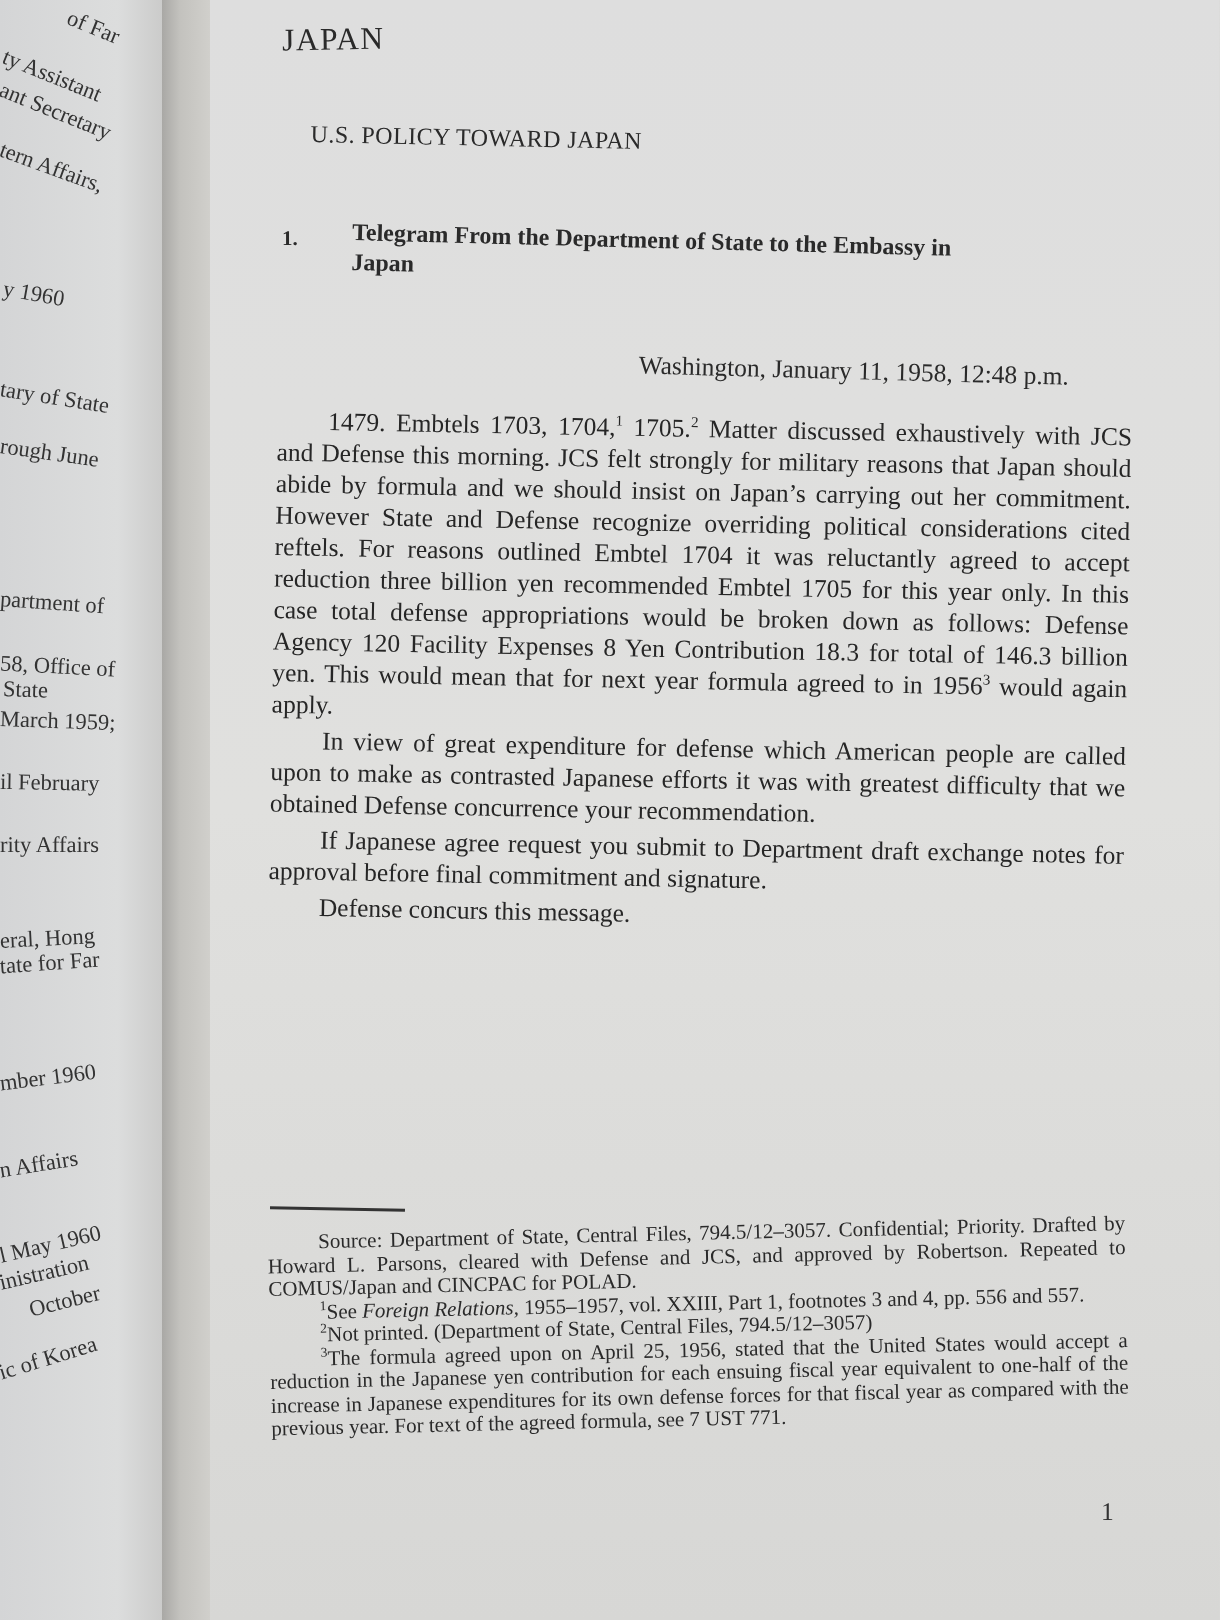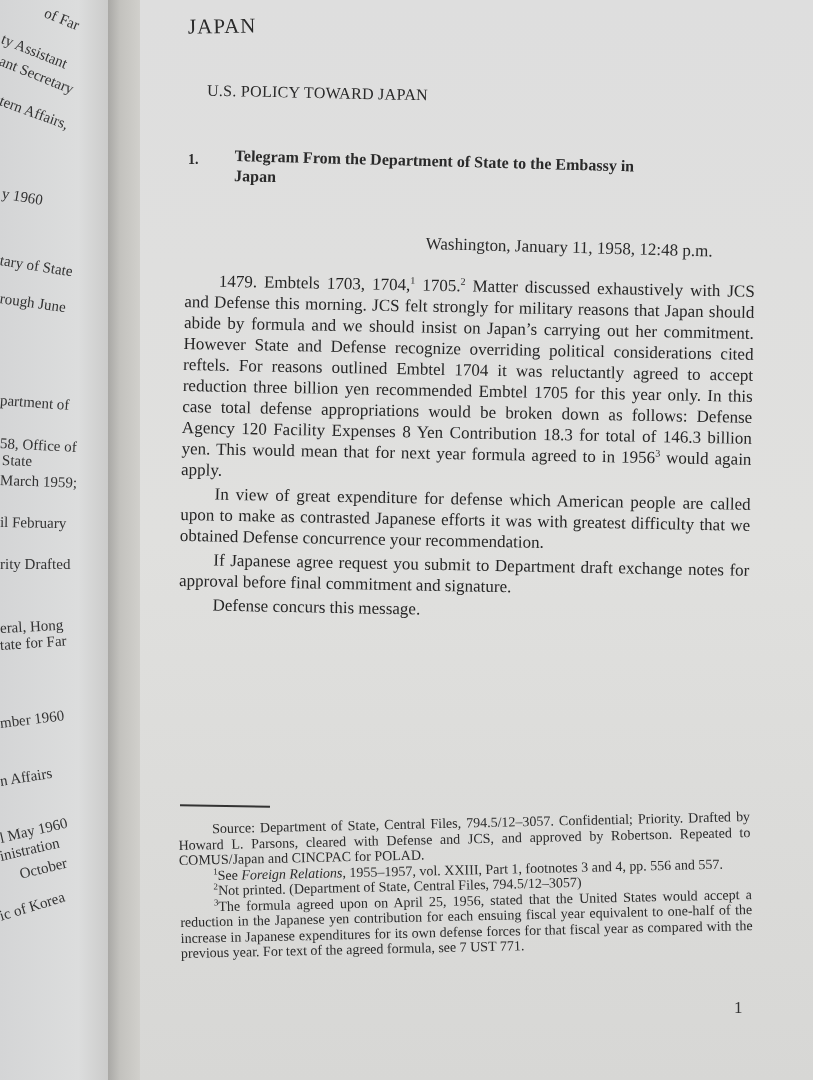--- a/index.html
+++ b/index.html
@@ -61,21 +61,21 @@
     <div class="frag" style="left: 0px; top: 52px; transform: rotate(22deg); transform-origin: left center;">ant Secretary</div>
     <div class="frag" style="left: 0px; top: 92px; transform: rotate(20deg); transform-origin: left center;">tern Affairs,</div>
     <div class="frag" style="left: 2px; top: 185px; transform: rotate(10deg); transform-origin: left center;">y 1960</div>
     <div class="frag" style="left: 0px; top: 252px; transform: rotate(9deg); transform-origin: left center;">tary of State</div>
     <div class="frag" style="left: 0px; top: 290px; transform: rotate(8deg); transform-origin: left center;">rough June</div>
     <div class="frag" style="left: 0px; top: 392px; transform: rotate(4deg); transform-origin: left center;">partment of</div>
     <div class="frag" style="left: 0px; top: 435px; transform: rotate(3deg); transform-origin: left center;">58, Office of</div>
     <div class="frag" style="left: 2px; top: 452px; transform: rotate(2deg); transform-origin: left center;">State</div>
     <div class="frag" style="left: 0px; top: 472px; transform: rotate(2deg); transform-origin: left center;">March 1959;</div>
     <div class="frag" style="left: 0px; top: 514px; transform: rotate(1deg); transform-origin: left center;">il February</div>
-    <div class="frag" style="left: 0px; top: 556px; transform: rotate(0deg); transform-origin: left center;">rity Drafted</div>
+    <div class="frag" style="left: 0px; top: 556px; transform: rotate(0deg); transform-origin: left center;">rity Affairs</div>
     <div class="frag" style="left: 0px; top: 620px; transform: rotate(-3deg); transform-origin: left center;">eral, Hong</div>
     <div class="frag" style="left: 0px; top: 637px; transform: rotate(-4deg); transform-origin: left center;">tate for Far</div>
     <div class="frag" style="left: 0px; top: 715px; transform: rotate(-7deg); transform-origin: left center;">mber 1960</div>
     <div class="frag" style="left: 0px; top: 773px; transform: rotate(-9deg); transform-origin: left center;">n Affairs</div>
     <div class="frag" style="left: 0px; top: 830px; transform: rotate(-13deg); transform-origin: left center;">l May 1960</div>
     <div class="frag" style="left: 0px; top: 848px; transform: rotate(-13deg); transform-origin: left center;">inistration</div>
     <div class="frag" style="left: 20px; top: 866px; transform: rotate(-14deg); transform-origin: left center;">October</div>
     <div class="frag" style="left: 0px; top: 908px; transform: rotate(-17deg); transform-origin: left center;">ic of Korea</div>
   </div>
 <div class="gutter"></div>

